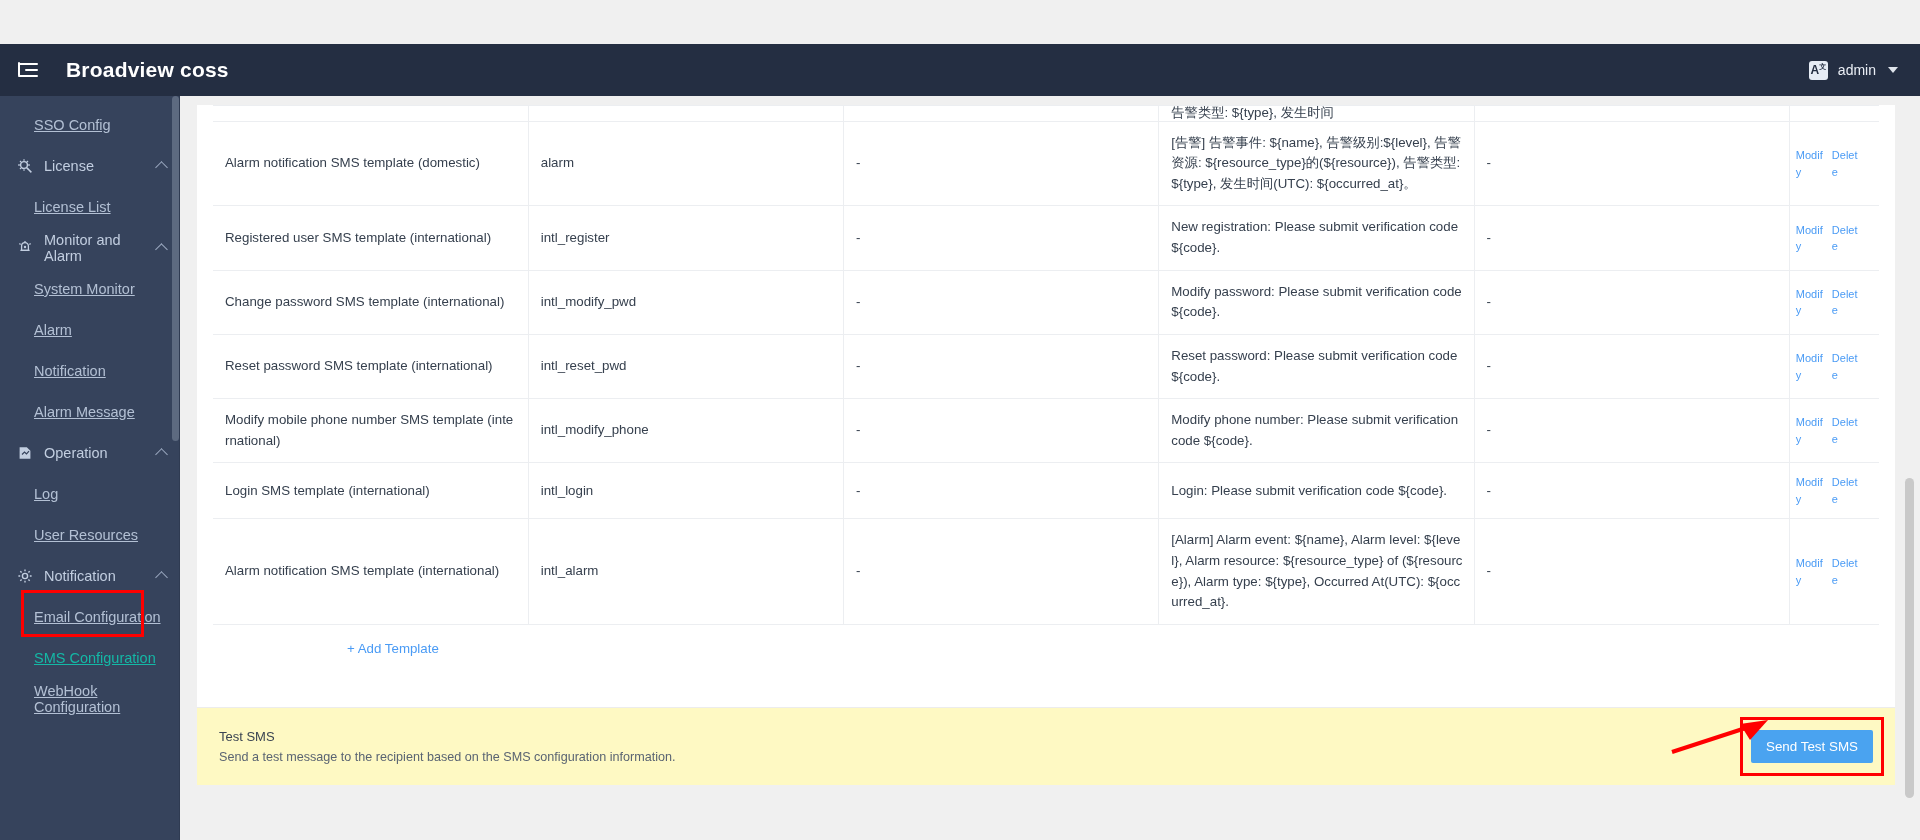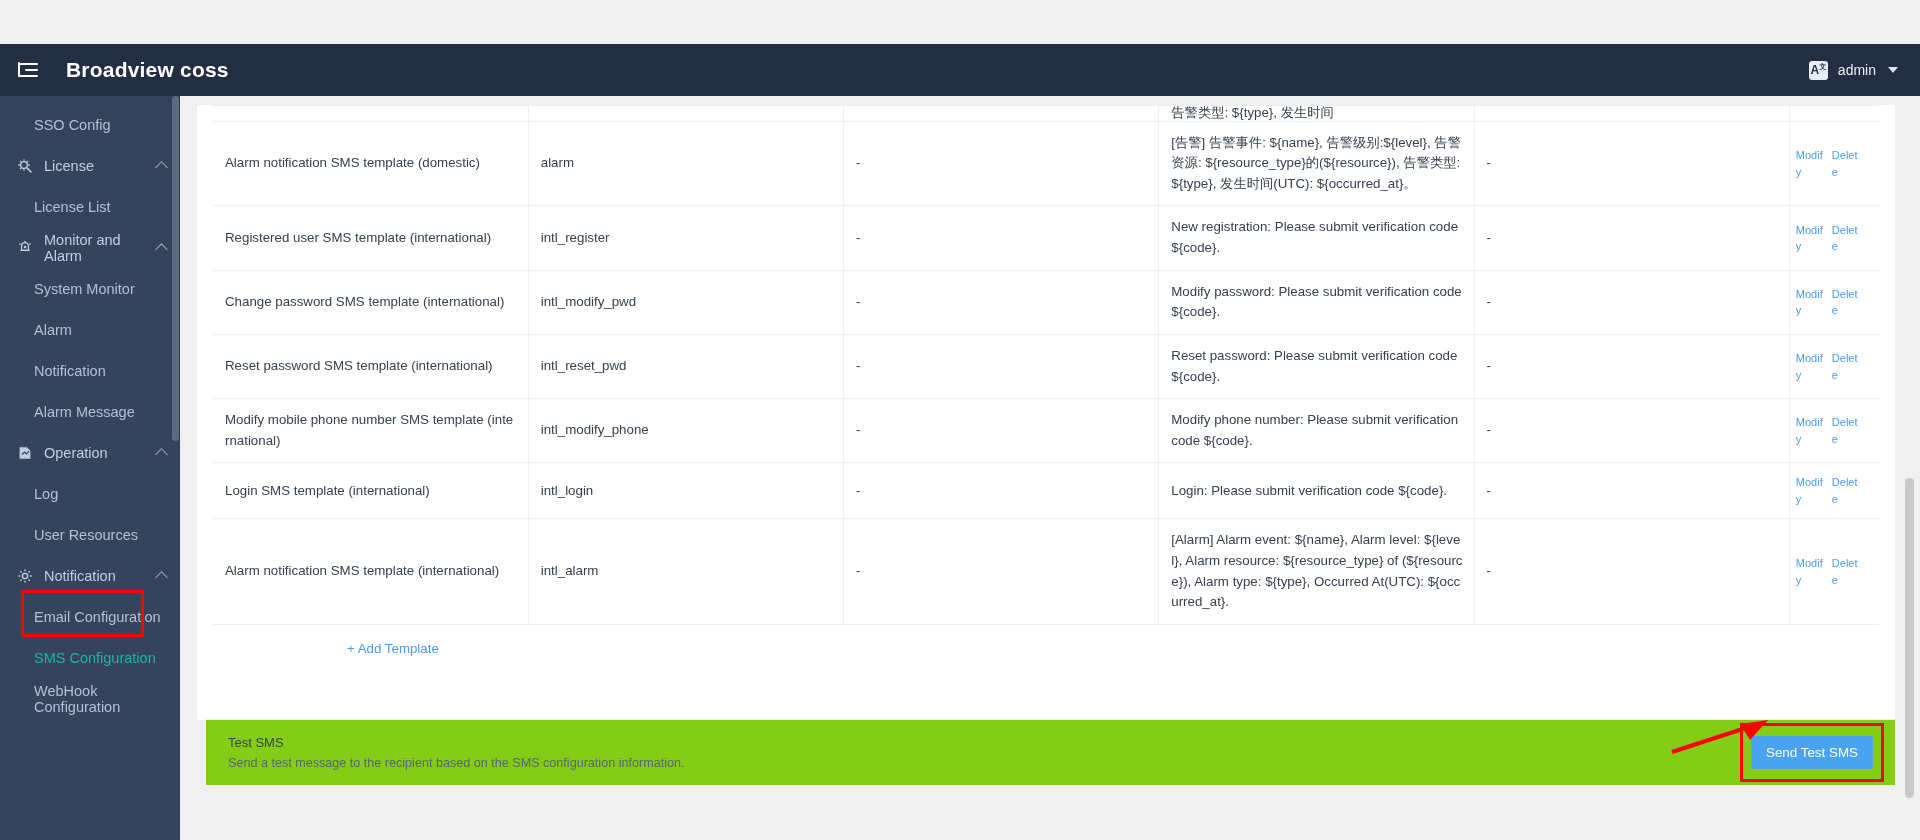--- a/index.html
+++ b/index.html
@@ -63,21 +63,21 @@
     padding: 0 14px 0 16px; color: #b9c5d8; font-size: 14.5px; cursor: pointer;
   }
   .sb-group .ic { width: 18px; height: 18px; margin-right: 10px; display:flex; align-items:center; justify-content:center; flex:0 0 18px;}
   .sb-group .lbl { color: #c2cee0; }
   .sb-group .chev {
     margin-left: auto; width: 9px; height: 9px; border-left: 1.6px solid #9aa8bf; border-top: 1.6px solid #9aa8bf;
     transform: rotate(45deg); position: relative; top: 2px;
   }
   .sb-item {
     height: 41px; display: flex; align-items: center;
-    padding-left: 34px; color: #b3c0d4; font-size: 14.5px; cursor: pointer;
+    padding-left: 34px; color: #b3c0d4; font-size: 14.5px; cursor: pointer; text-decoration: underline;
   }
   .sb-item.active { color: #14b8a6; }
   .sb-scrollbar {
     position: absolute; right: 1px; top: 0; width: 7px; height: 345px;
     background: #5d6a80; border-radius: 4px;
   }
   .sb-divider-right { position:absolute; right:0; top:0; bottom:0; width:1px; background:#2f3b52; }
 
   
   .hl-box {
@@ -118,23 +118,23 @@
     display: block; width: 30px; line-height: 1.5; word-break: break-all;
   }
 
   .add-tpl {
     color: #4a9bf5; font-size: 13.3px; cursor: pointer; display: inline-block;
     margin: 16px 0 0 134px;
   }
 
   
   .test-panel {
-    position: absolute; left: 26px; right: 25px; bottom: 55px;
-    background: #84cc16; border-top: 1px solid #ececec;
-    height: 66px; display: flex; align-items: center; padding: 0 22px;
+    position: absolute; left: 17px; right: 25px; bottom: 55px;
+    background: #fef9c3; border-top: 1px solid #ececec;
+    height: 78px; display: flex; align-items: center; padding: 0 22px;
   }
   .test-texts { display: flex; flex-direction: column; gap: 6px; }
   .test-title { font-size: 13px; color: #3a4452; }
   .test-sub { font-size: 12.6px; color: #5a6472; }
   .send-btn {
     margin-left: auto;
     background: #4aa3f0; color: #fff; border: none; border-radius: 2px;
     font-size: 13.4px; padding: 9px 15px; cursor: pointer;
     font-family: "Liberation Sans", sans-serif;
     text-align: right;

